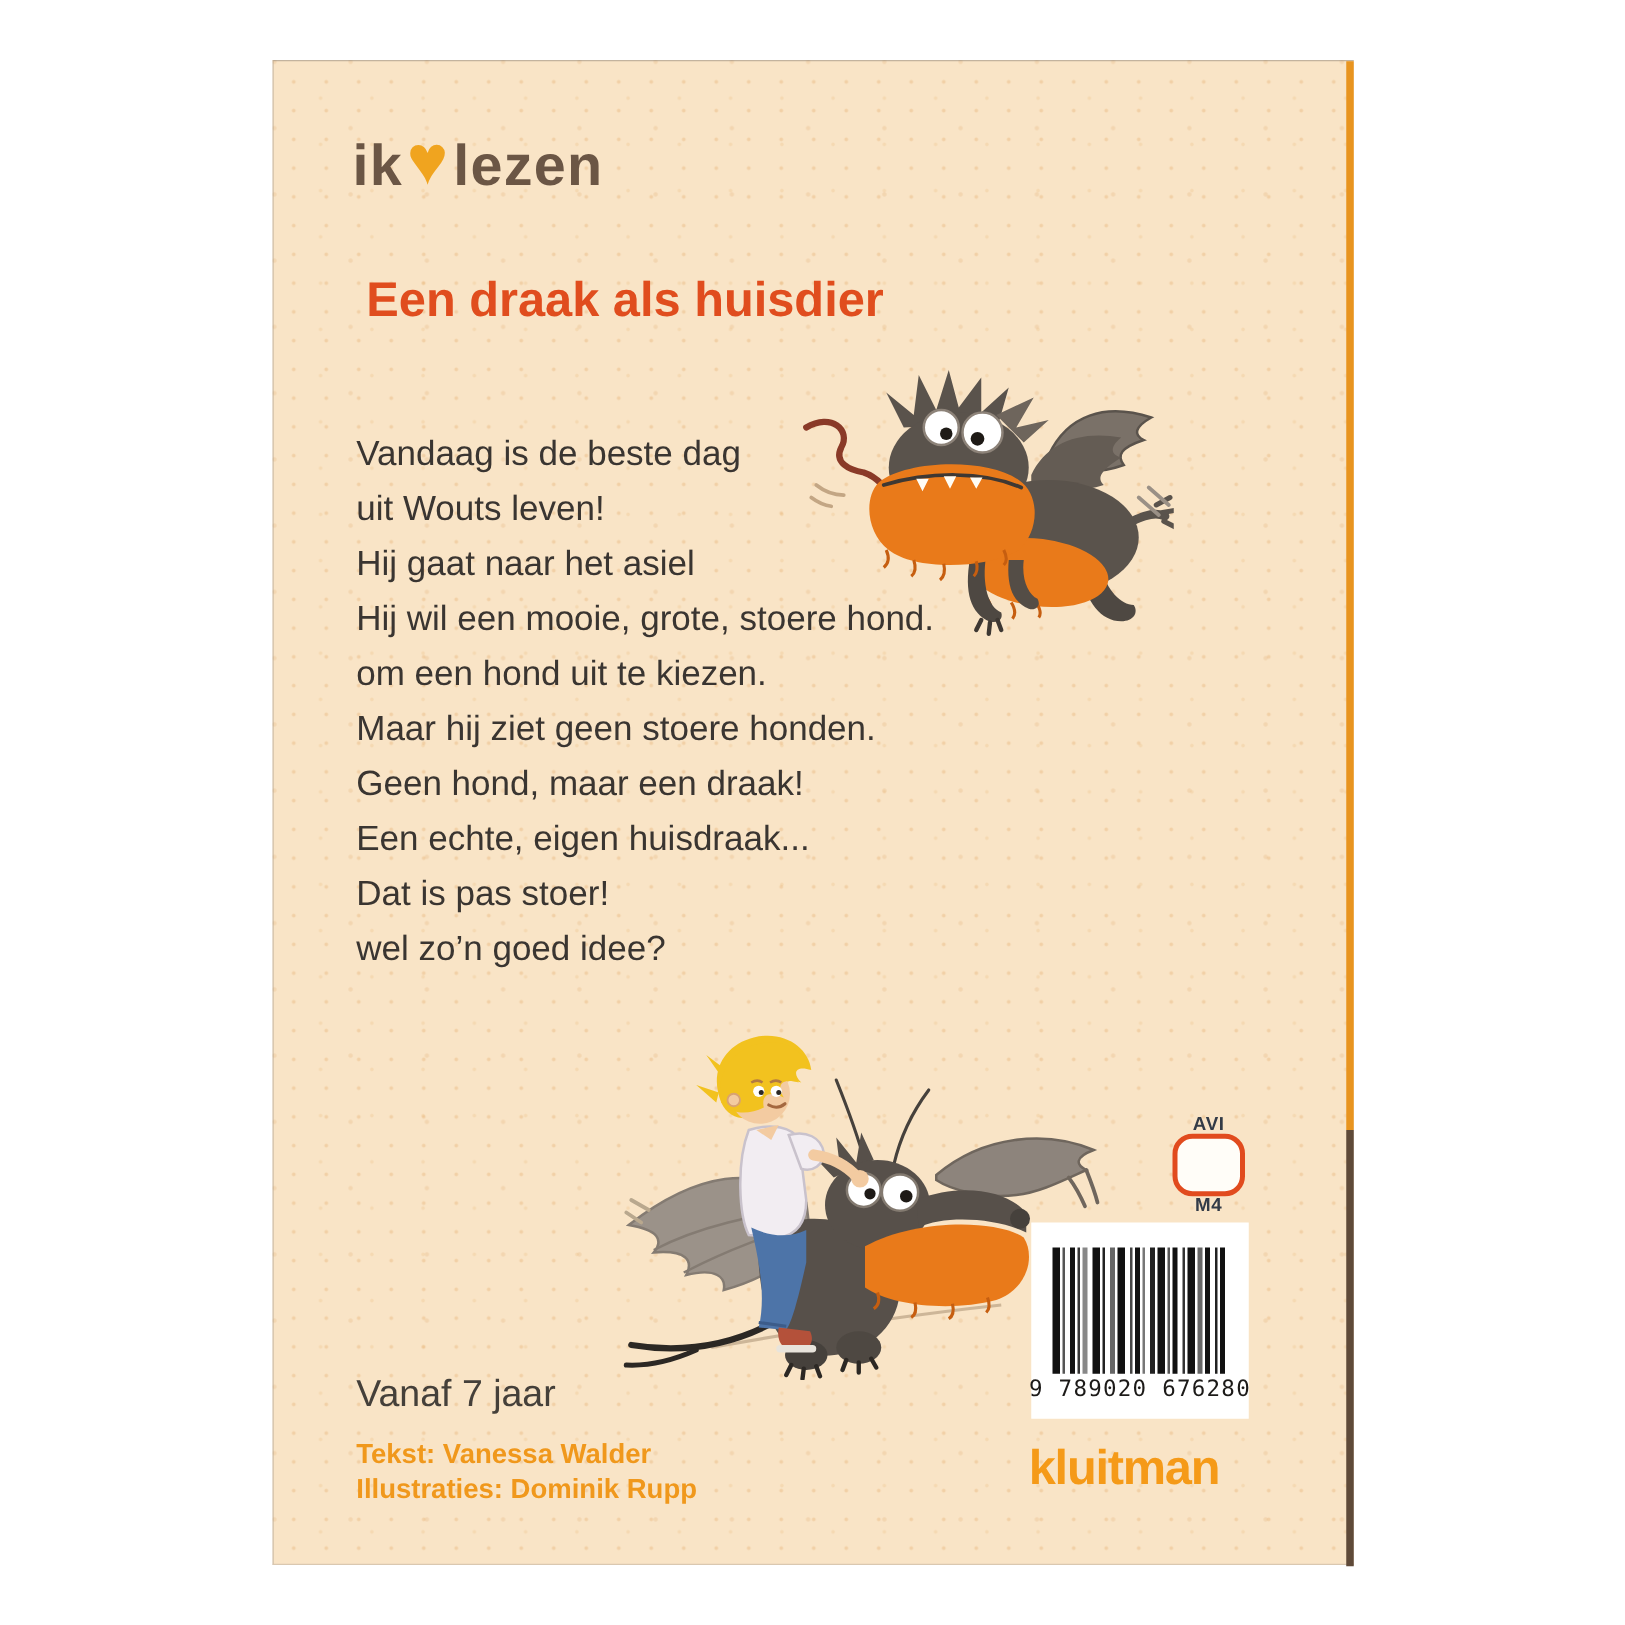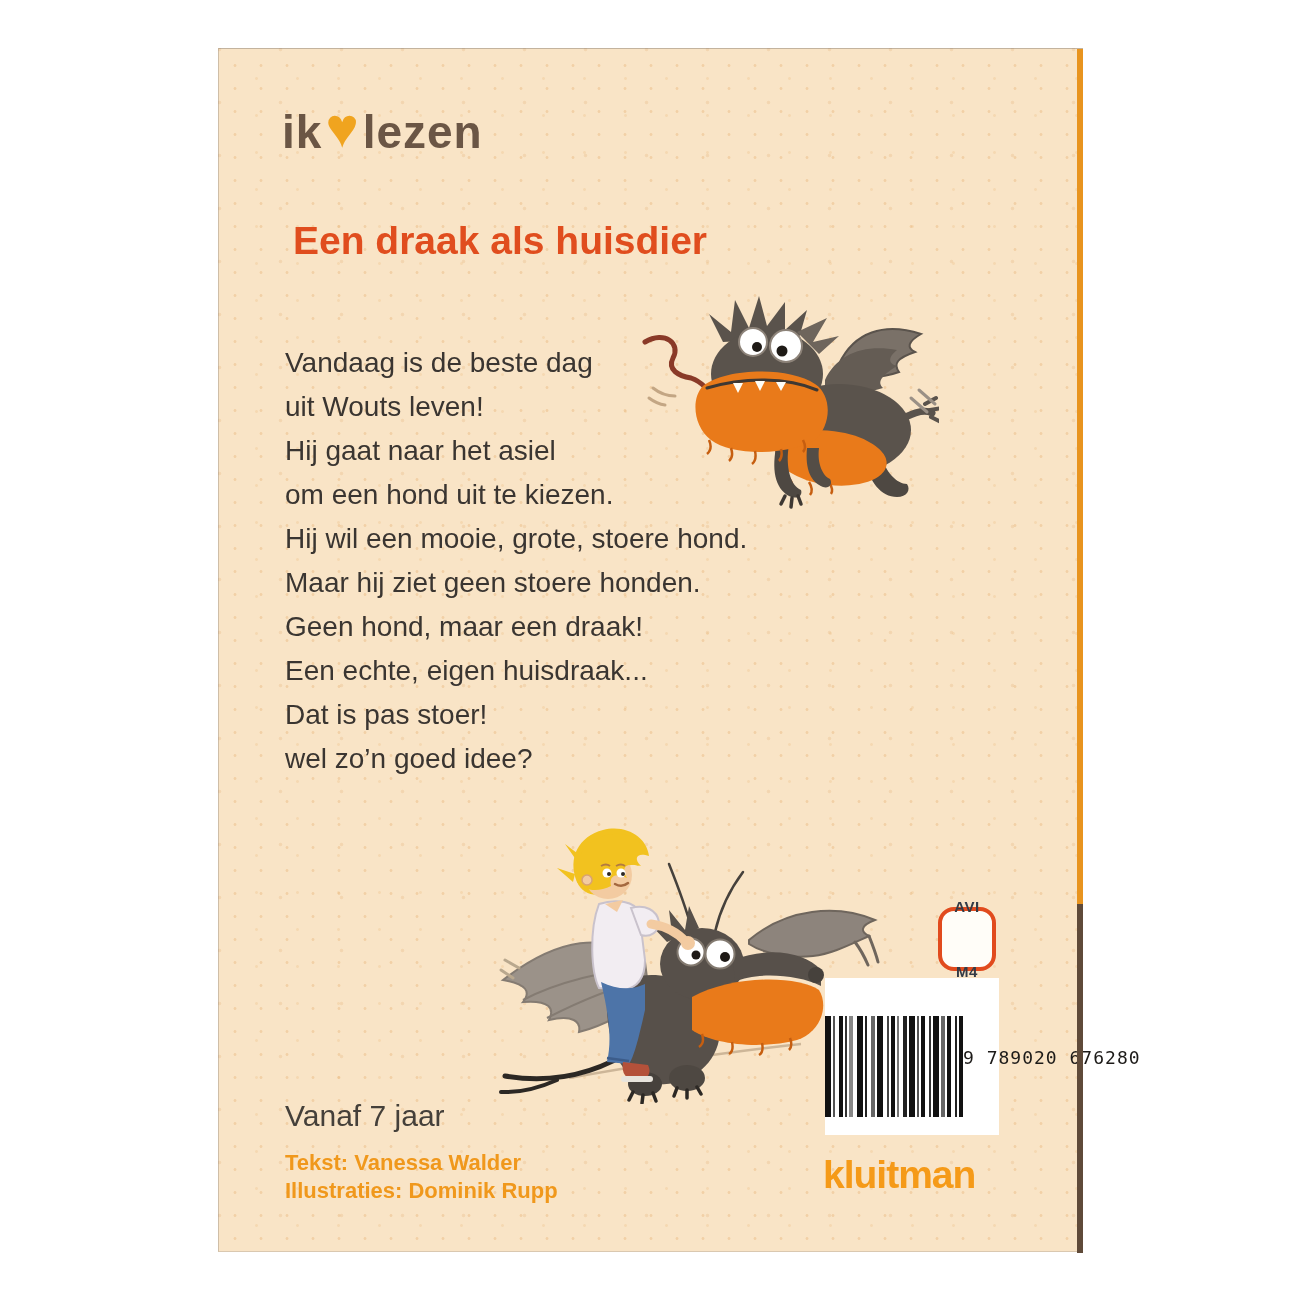--- a/index.html
+++ b/index.html
@@ -58,35 +58,35 @@
     position:absolute;left:66px;top:1050px;
     font-size:30px;color:#45403a;
   }
   .credits{
     position:absolute;left:66px;top:1100px;
     font-size:22px;font-weight:bold;color:#f0981c;
     line-height:28px;
   }
   .avi-badge{
     position:absolute;left:719px;top:858px;
-    width:58px;height:64px;
+    width:58px;height:50px;
     background:#fffdf8;
     border:4px solid #e14b1e;
     border-radius:16px;
     box-sizing:border-box;
     display:flex;flex-direction:column;align-items:center;justify-content:center;
     font-size:15px;font-weight:bold;color:#333b47;line-height:17px;
     letter-spacing:.5px;
     gap:48px;
   }
   .barcode{
     position:absolute;left:606px;top:929px;
     width:174px;height:157px;
     background:#ffffff;
-    display:flex;flex-direction:row;align-items:center;
+    display:flex;flex-direction:column;align-items:center;
   }
   .barcode-bars{
     margin-top:20px;
     width:140px;height:101px;
     display:flex;align-items:stretch;
   }
   .barcode-bars div{height:100%;}
   .barcode-number{
     margin-top:2px;
     font-family:"DejaVu Sans Mono", monospace;
@@ -113,22 +113,22 @@
       <span class="heart">♥</span>
       <span>lezen</span>
     </div>
 
     <div class="book-title">Een draak als huisdier</div>
 
     <div class="blurb">
       <div>Vandaag is de beste dag</div>
       <div>uit Wouts leven!</div>
       <div>Hij gaat naar het asiel</div>
+      <div>Hij wil een mooie, grote, stoere hond.</div>
       <div>om een hond uit te kiezen.</div>
-      <div>Hij wil een mooie, grote, stoere hond.</div>
       <div>Maar hij ziet geen stoere honden.</div>
       <div>Geen hond, maar een draak!</div>
       <div>Een echte, eigen huisdraak...</div>
       <div>Dat is pas stoer!</div>
       <div>wel zo’n goed idee?</div>
     </div>
 
     <svg class="illu illu-flying" width="300" height="222" viewBox="0 0 300 222">
 
       <path d="M6,50 C26,38 42,52 34,66 C28,78 40,84 52,86 C58,88 62,91 66,95" fill="none" stroke="#8a3a28" stroke-width="5" stroke-linecap="round"></path>

